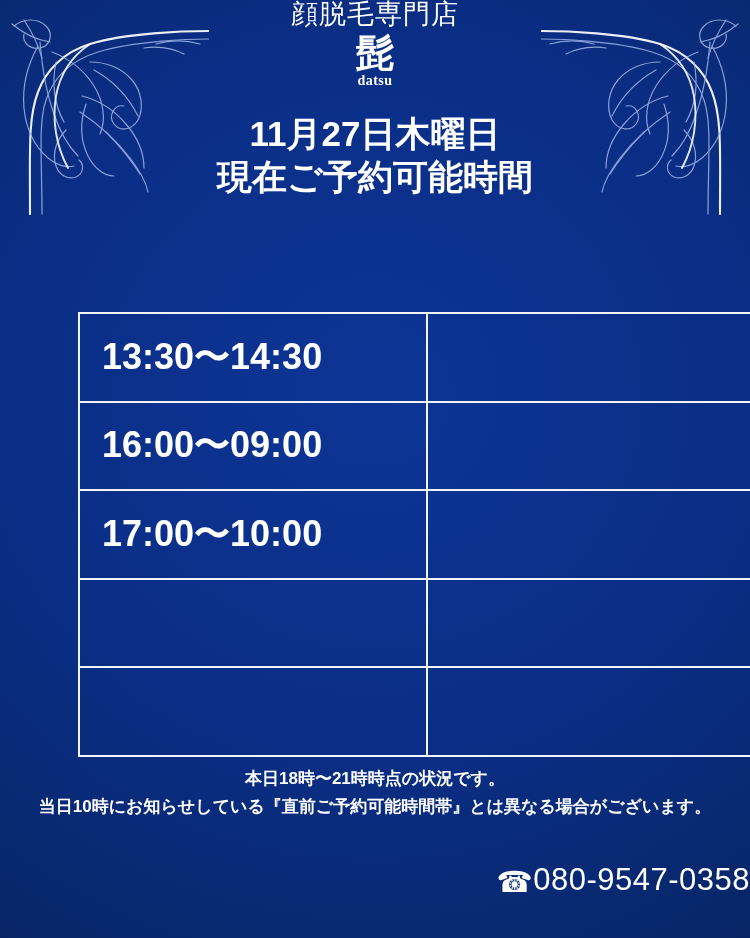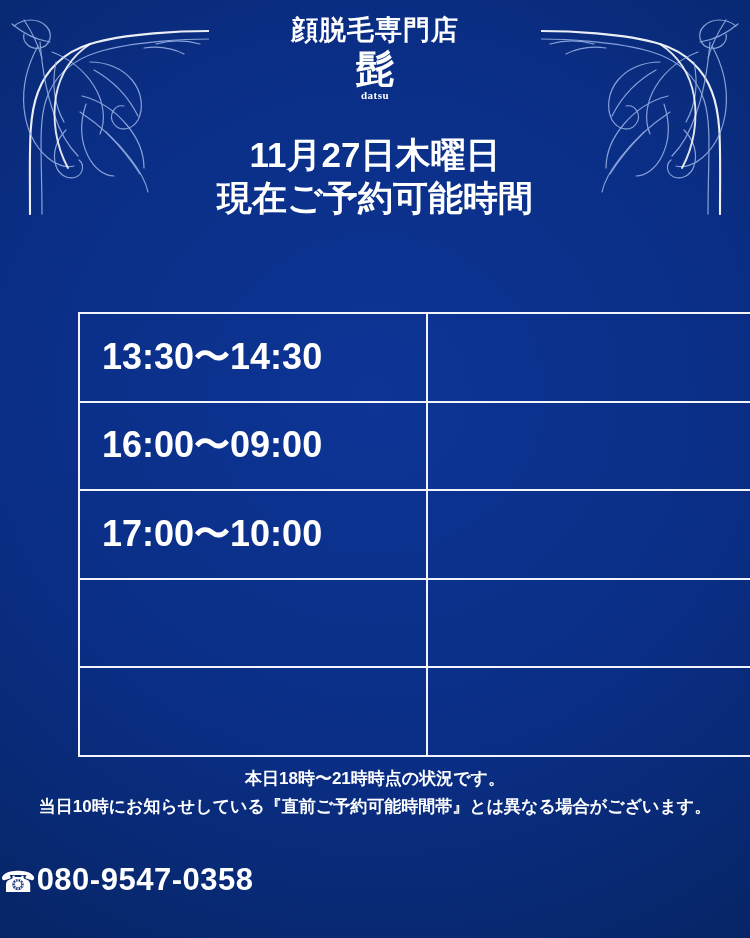--- a/index.html
+++ b/index.html
@@ -38,23 +38,23 @@
   
   .header {
     position: absolute;
     top: 0;
     left: 0;
     right: 0;
     text-align: center;
   }
 
   .eyebrow {
-    margin-top: 16px;
+    margin-top: 0;
     font-size: 27px;
-    font-weight: 700;
+    font-weight: 400;
     letter-spacing: 1px;
     line-height: 1.1;
   }
 
   .brandrow {
     margin-top: 4px;
     display: flex;
     align-items: flex-end;
     justify-content: center;
     gap: 14px;
@@ -69,21 +69,21 @@
   }
   .brandmark-kanji {
     font-family: "DejaVu Sans", "Liberation Sans", sans-serif;
     font-size: 39px;
     font-weight: 700;
     line-height: 0.96;
     letter-spacing: -1px;
   }
   .brandmark-roman {
     font-family: "Liberation Serif", "DejaVu Serif", serif;
-    font-size: 11px;
+    font-size: 14px;
     font-weight: 700;
     letter-spacing: 0.5px;
     margin-top: 3px;
   }
 
   .wordmark {
     font-family: "Liberation Serif", "DejaVu Serif", serif;
     font-size: 66px;
     font-weight: 700;
     line-height: 0.92;
@@ -91,21 +91,21 @@
   }
 
   .branch {
     margin-top: 12px;
     font-size: 26px;
     font-weight: 300;
     letter-spacing: 2px;
   }
 
   .date-line {
-    margin-top: 24px;
+    margin-top: 16px;
     font-size: 35px;
     font-weight: 700;
     letter-spacing: 0px;
     line-height: 1.22;
   }
   .avail-line {
     font-size: 35px;
     font-weight: 700;
     letter-spacing: 0px;
     line-height: 1.22;
@@ -146,26 +146,26 @@
   .notes p {
     margin: 0;
     font-size: 17px;
     font-weight: 700;
     line-height: 1.62;
     letter-spacing: 0px;
   }
 
   .phone {
     position: absolute;
-    left: 0;
+    left: 6px;
     right: 0;
     top: 862px;
-    text-align: left;
+    text-align: right;
     font-size: 31px;
-    font-weight: 700;
+    font-weight: 400;
     letter-spacing: 0.5px;
     white-space: nowrap;
   }
   .phone-icon {
     font-family: "DejaVu Sans", sans-serif;
     font-size: 29px;
     vertical-align: -2px;
   }
 </style>
 </head>

